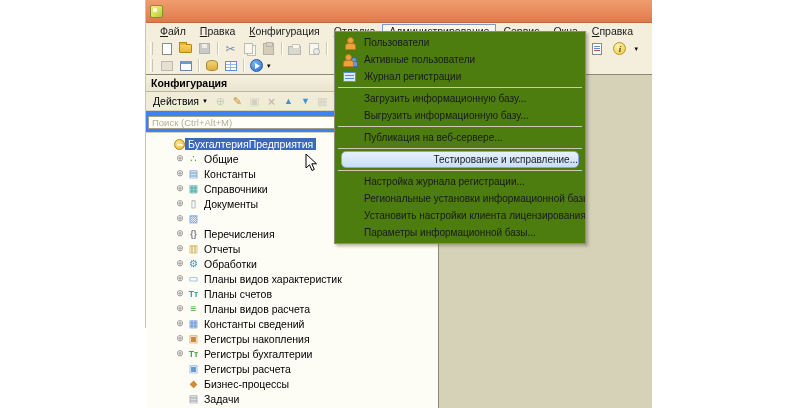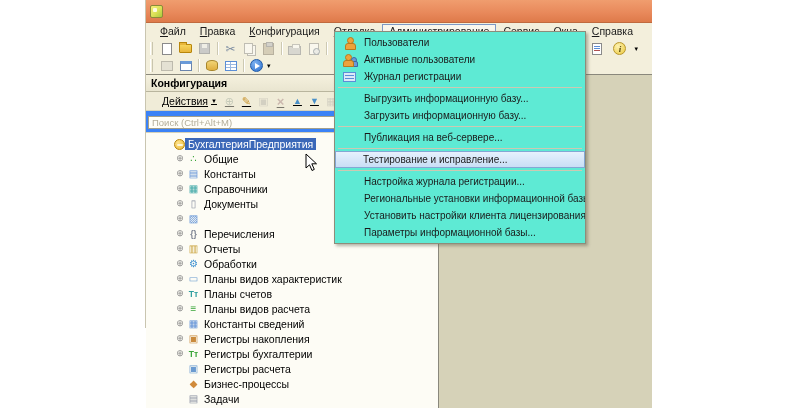--- a/index.html
+++ b/index.html
@@ -49,21 +49,21 @@
   .i-play::after { content:""; position:absolute; left:4px; top:3px; width:0; height:0; border-left:5px solid #fff; border-top:3px solid transparent; border-bottom:3px solid transparent; }
   .i-down-arrow { font-size:7px; color:#000; margin-left:1px; }
   .i-syntax { width:10px; height:12px; background:#fff; border:1px solid #8a8a8a; position:relative; }
   .i-syntax::before { content:""; position:absolute; left:1px; top:2px; width:6px; height:1px; background:#5b8ed6; box-shadow:0 2px 0 #5b8ed6, 0 4px 0 #b05050; }
   .i-info { width:13px; height:13px; border-radius:50%; background:radial-gradient(circle at 35% 30%, #fdf2b0, #ecc93f); border:1px solid #b8962a; color:#5a4a10; font-size:9px; font-family:"Liberation Serif", serif; font-style:italic; font-weight:bold; display:flex; align-items:center; justify-content:center; }
 
   
   .body-area { display:flex; height:334px; }
   .left-panel { width:293px; background:#fdfcf5; border-right:1px solid #8a887c; display:flex; flex-direction:column; }
   .panel-header { height:17px; background:linear-gradient(#f5f1de,#e9e5d0); border-bottom:1px solid #b9b59e; font-size:10.5px; font-weight:bold; color:#000; padding:2px 0 0 5px; }
-  .actions-row { height:19px; background:#f0ecd8; border-bottom:1px solid #d5d1ba; display:flex; align-items:center; padding-left:12px; font-size:10.5px;text-decoration:underline; }
+  .actions-row { height:19px; background:#f0ecd8; border-bottom:1px solid #d5d1ba; display:flex; align-items:center; padding-left:3px; font-size:10.5px; }
   .actions-btn { display:flex; align-items:center; gap:3px; padding:1px 4px; }
   .actions-caret { font-size:6px; }
   .abtn { width:17px; height:15px; display:flex; align-items:center; justify-content:center; font-size:11px; line-height:1; }
   .funnel { width:11px; height:10px; background:#7aa0c9; clip-path:polygon(0 0,100% 0,62% 45%,62% 100%,38% 100%,38% 45%); }
   .search-row { background:#3b82f6; padding:1px 2px 2px 2px; border-bottom:1px solid #d5d1ba; }
   .search-input { width:100%; height:13px; border:1px solid #a39f8b; background:#fffef8; font-size:9.5px; padding:0 3px; color:#333; font-family:"Liberation Sans", sans-serif; }
   .search-input::placeholder { color:#b3ad99; }
 
   .tree { flex:1; background:#fdfcf5; padding-top:3px; overflow:hidden;margin-left:23px; }
   .tree-row { height:15px; display:flex; align-items:center; padding-left:5px; font-size:10.5px; color:#000; white-space:nowrap; }
@@ -71,25 +71,25 @@
   .tree-ico { width:15px; text-align:center; font-size:10px; line-height:1; }
   .tree-ico .braces { font-size:8.5px; font-weight:bold; }
   .tree-label { padding:0 3px; }
   .tree-label.selected { background:#3b68b8; color:#fff; }
   .root-circle { display:inline-block; width:11px; height:11px; border-radius:50%; background:radial-gradient(circle at 35% 30%, #ffe38a, #eab83a); border:1px solid #b8860b; position:relative; top:1px; }
   .root-circle::after { content:""; position:absolute; left:2px; top:4px; width:6px; height:2px; background:#fdf6d8; border-radius:1px; }
 
   .workspace { flex:1; background:#d6d2b8; }
 
   
-  .dropdown { position:absolute; left:188px; top:31px; width:252px; background:#5eead4; border:1px solid #8e8c7a; box-shadow:2px 2px 3px rgba(90,88,70,.45); z-index:50; padding:2px 0; }
+  .dropdown { position:absolute; left:188px; top:31px; width:252px; background:#4d7c0f; border:1px solid #8e8c7a; box-shadow:2px 2px 3px rgba(90,88,70,.45); z-index:50; padding:2px 0; }
   .dd-item { height:17px; display:flex; align-items:center; font-size:10px; color:#1a1a1a; white-space:nowrap; }
   .dd-gutter { width:29px; display:flex; align-items:center; justify-content:center; flex:none; }
   .dd-label { overflow:hidden; }
-  .dd-item.hl { margin:0 0; height:17px; border:1px solid #84a7d4; border-radius:0; background:linear-gradient(#e6f1fd,#c8def5); }
+  .dd-item.hl { margin:0 6px; height:17px; border:1px solid #84a7d4; border-radius:5px; background:linear-gradient(#e6f1fd,#c8def5);justify-content:flex-end; }
   .dd-item.hl .dd-gutter { width:27px; }
   .dd-sep { height:1px; background:#cdc9b2; margin:2px 3px; }
 
   .mi-user, .mi-users { width:13px; height:13px; position:relative; }
   .mi-user::before { content:""; position:absolute; left:4px; top:1px; width:5px; height:5px; border-radius:50%; background:#eda33c; border:1px solid #b87a1e; }
   .mi-user::after { content:""; position:absolute; left:2px; top:7px; width:9px; height:5px; border-radius:3px 3px 0 0; background:#eda33c; border:1px solid #b87a1e; }
   .mi-users::before { content:""; position:absolute; left:2px; top:1px; width:5px; height:5px; border-radius:50%; background:#eda33c; border:1px solid #b87a1e; }
   .mi-users::after { content:""; position:absolute; left:0; top:7px; width:9px; height:5px; border-radius:3px 3px 0 0; background:#eda33c; border:1px solid #b87a1e; }
   .mi-users .second { position:absolute; right:0; top:4px; width:6px; height:8px; }
   .mi-users .second::before { content:""; position:absolute; left:1px; top:0; width:4px; height:4px; border-radius:50%; background:#6a9ad8; border:1px solid #3a6aa8; }
@@ -326,25 +326,25 @@
         </div>
         <div class="dd-item">
           <span class="dd-gutter">
             <span class="mi-journal"></span>
           </span>
           <span class="dd-label">Журнал регистрации</span>
         </div>
         <div class="dd-sep"></div>
         <div class="dd-item">
           <span class="dd-gutter"></span>
+          <span class="dd-label">Загрузить информационную базу...</span>
+        </div>
+        <div class="dd-item">
+          <span class="dd-gutter"></span>
           <span class="dd-label">Выгрузить информационную базу...</span>
-        </div>
-        <div class="dd-item">
-          <span class="dd-gutter"></span>
-          <span class="dd-label">Загрузить информационную базу...</span>
         </div>
         <div class="dd-sep"></div>
         <div class="dd-item">
           <span class="dd-gutter"></span>
           <span class="dd-label">Публикация на веб-сервере...</span>
         </div>
         <div class="dd-sep"></div>
         <div class="dd-item hl">
           <span class="dd-gutter"></span>
           <span class="dd-label">Тестирование и исправление...</span>

